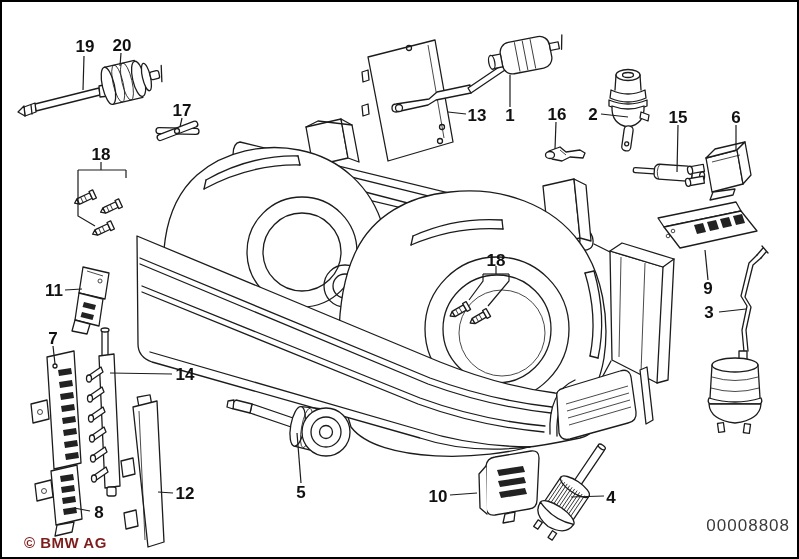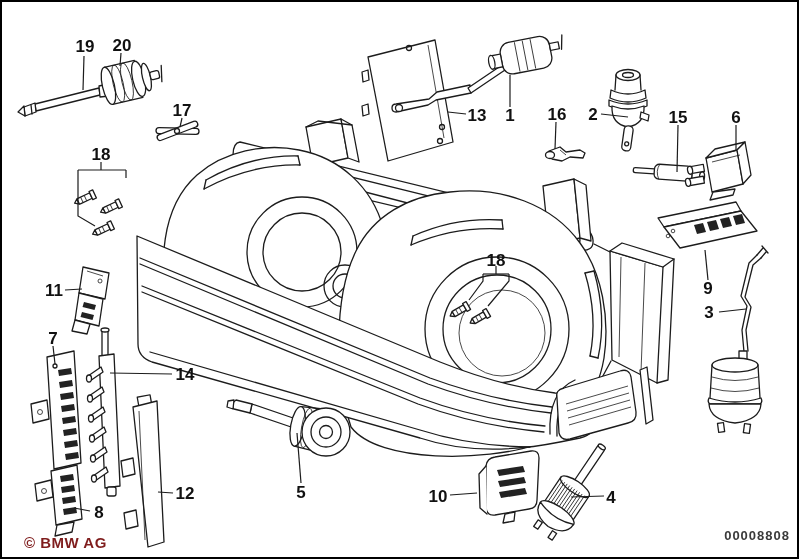--- a/index.html
+++ b/index.html
@@ -16,21 +16,21 @@
   .ld { fill:none; stroke:#1c1c1c; stroke-width:1.2; }
   .part-num {
     font-family:"Liberation Sans", sans-serif; font-size:17px; font-weight:bold;
     fill:#111; text-anchor:middle; dominant-baseline:central;
   }
   .copyright {
     position:absolute; left:24px; top:534px; font-size:15px; font-weight:bold;
     color:#7f1d1d; letter-spacing:.5px;
   }
   .imgnum {
-    position:absolute; right:9px; top:528px; font-size:13px; font-weight:bold;
+    position:absolute; right:9px; top:516px; font-size:17px; font-weight:normal;
     color:#3a3a3a; letter-spacing:1px;
   }
   .frame { position:absolute; inset:0; border:2px solid #000; pointer-events:none; }
 </style>
 </head>
 <body>
 
 <div class="stage">
 <svg width="799" height="559" viewBox="0 0 799 559">
 

